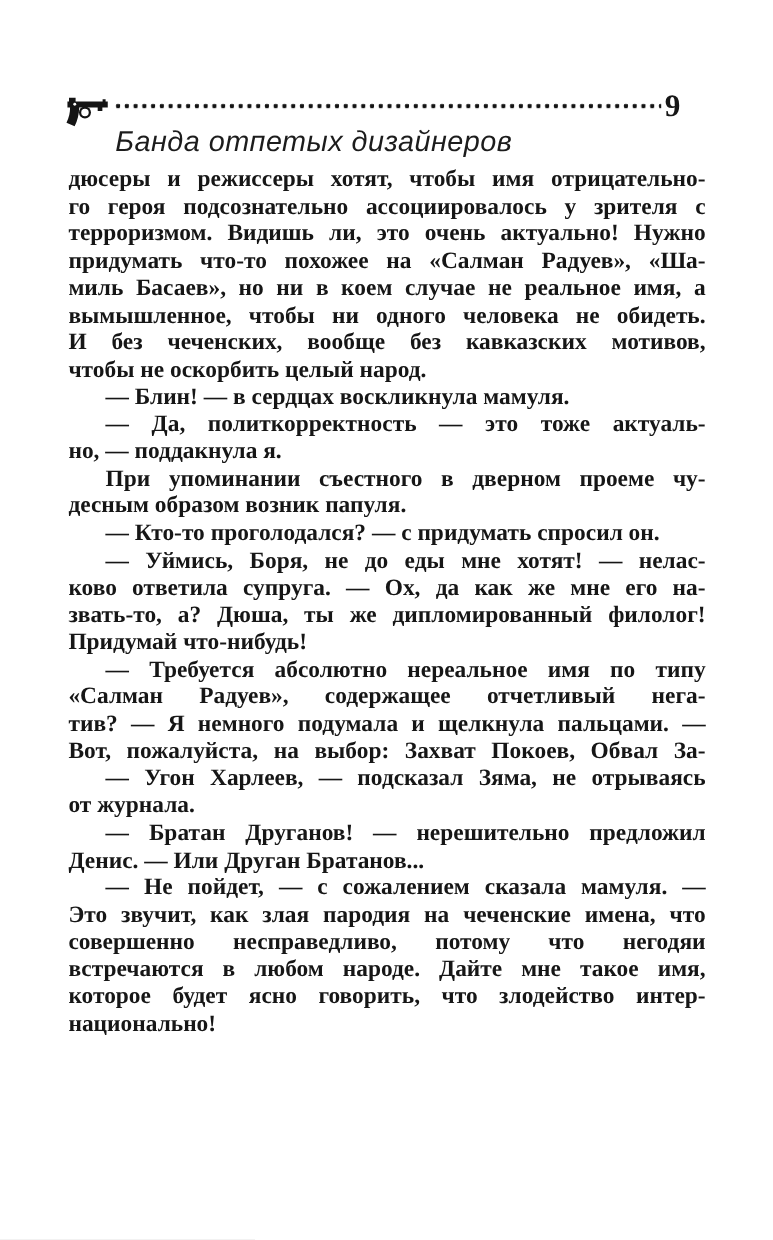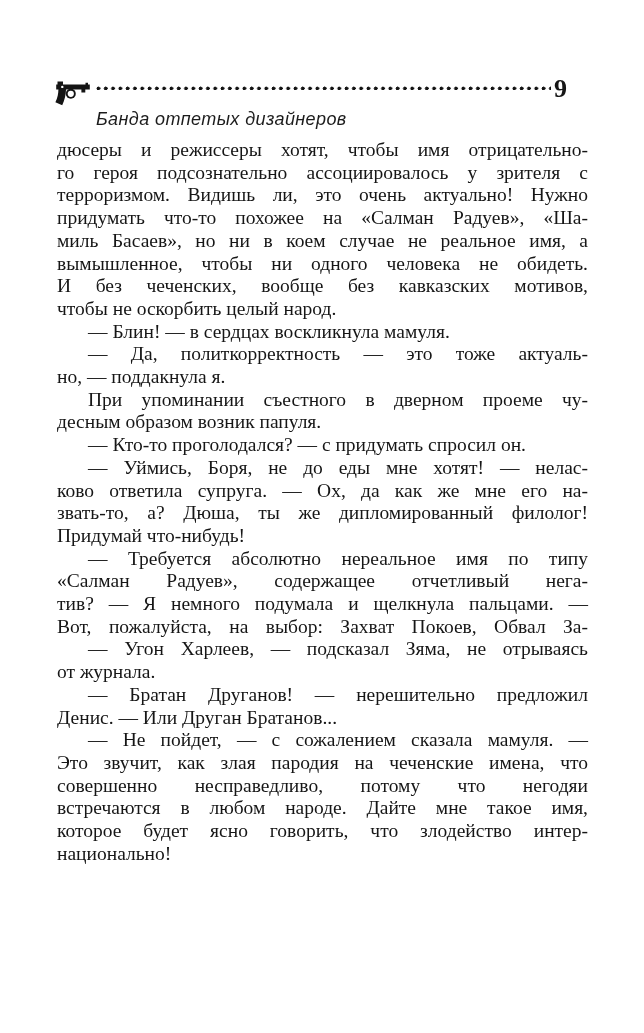--- a/index.html
+++ b/index.html
@@ -52,21 +52,21 @@
     font-family: "Liberation Serif", serif;
     font-weight: 700;
     font-size: 26px;
     line-height: 26px;
     transform: translateY(-2px);
   }
   .running-title {
     margin-top: 5px;
     font-family: "Liberation Sans", sans-serif;
     font-style: italic;
-    font-size: 18px;
+    font-size: 24px;
     line-height: 20px;
     letter-spacing: 0.4px;
     color: #1c1c1c;
     white-space: nowrap;
   }
 
   
   .body-text {
     position: absolute;
     left: 57px;
@@ -74,20 +74,21 @@
     width: 531px;
     font-size: 19.5px;
     line-height: 22.7px;
     text-rendering: optimizeLegibility;
   }
   .paragraph { margin: 0; }
   .line {
     text-align: justify;
     text-align-last: left;
     white-space: normal;
+    font-weight: bold;
   }
   .line.j { text-align-last: justify; }
   .line.ind { text-indent: 31px; }
 </style>
 </head>
 <body>
 
 <div class="page" style="--bg: #ffffff; --text: #161616; --accent: #141414;">
 
   <div class="header">

